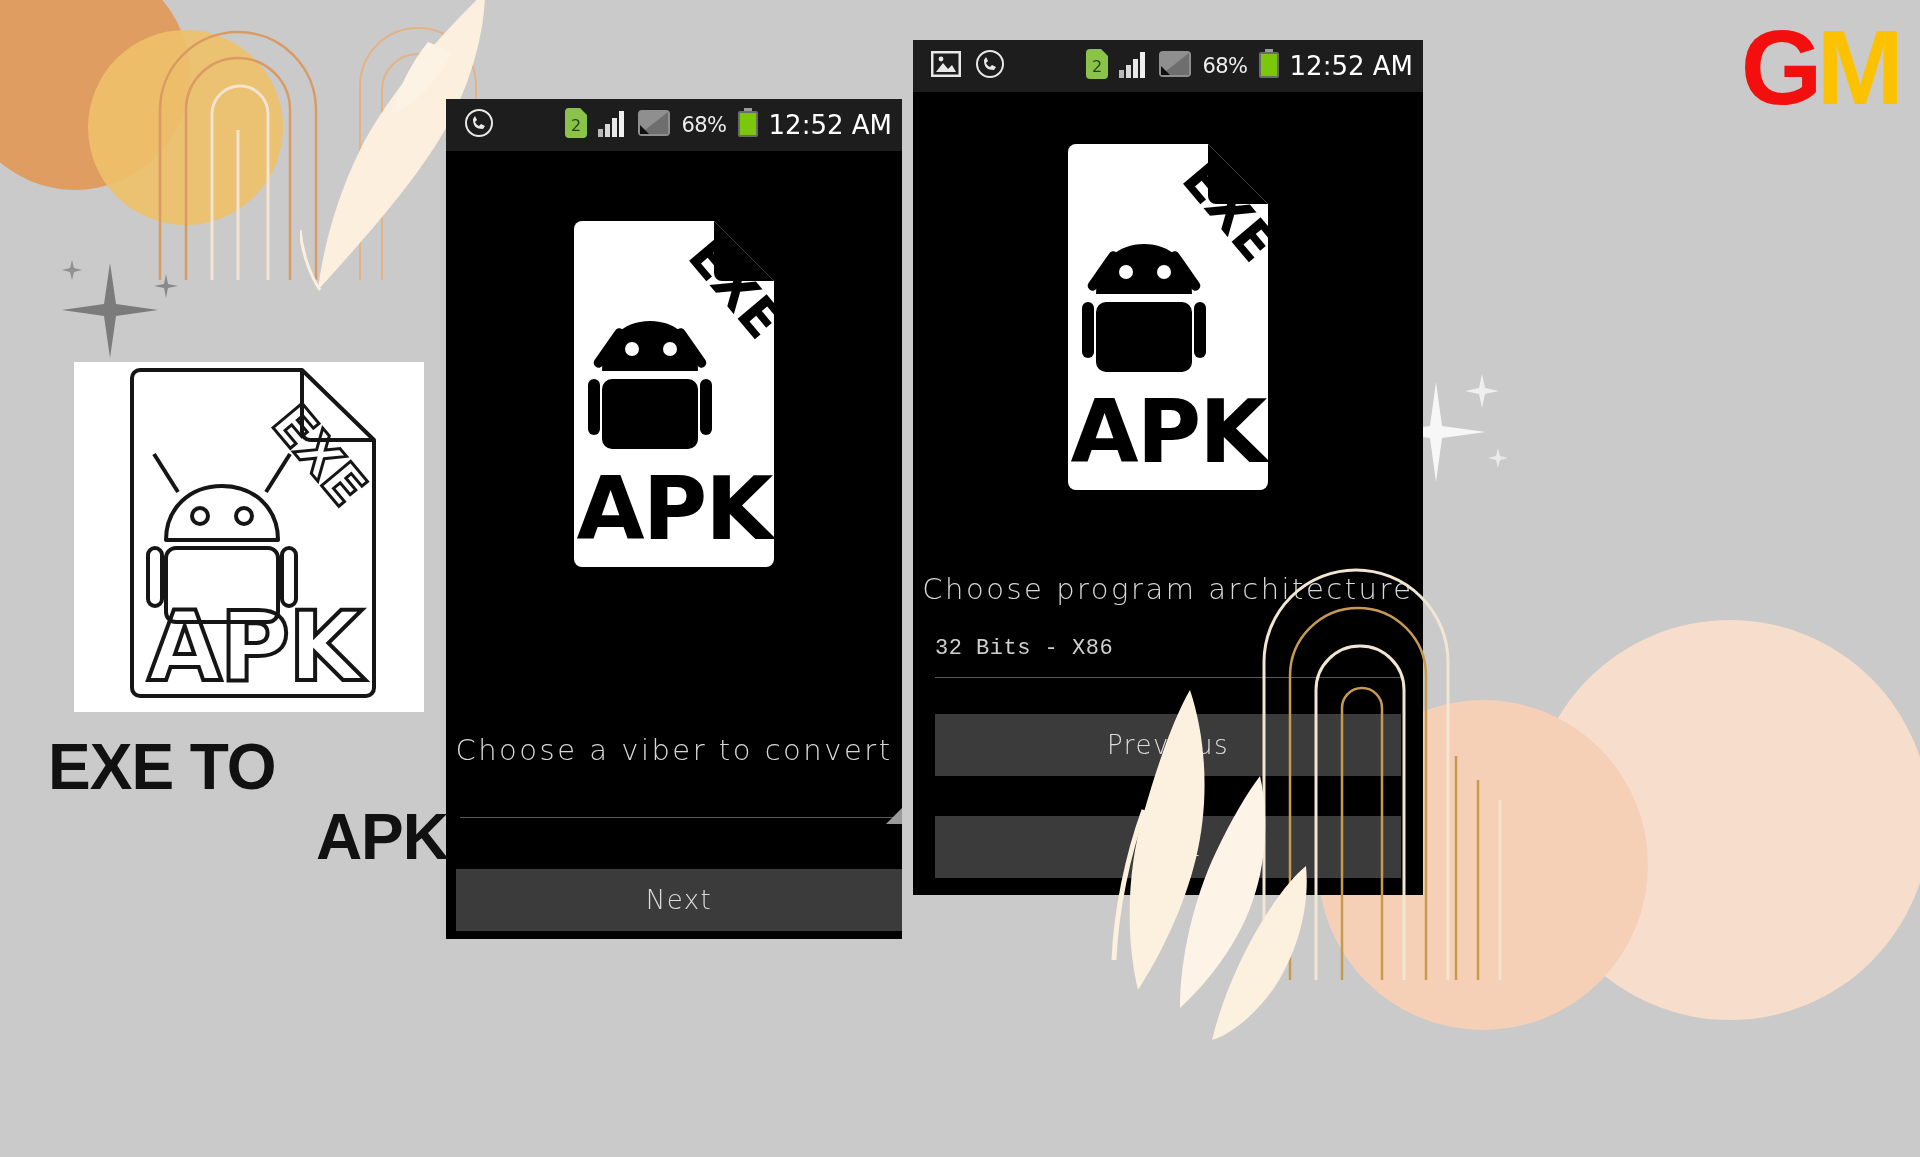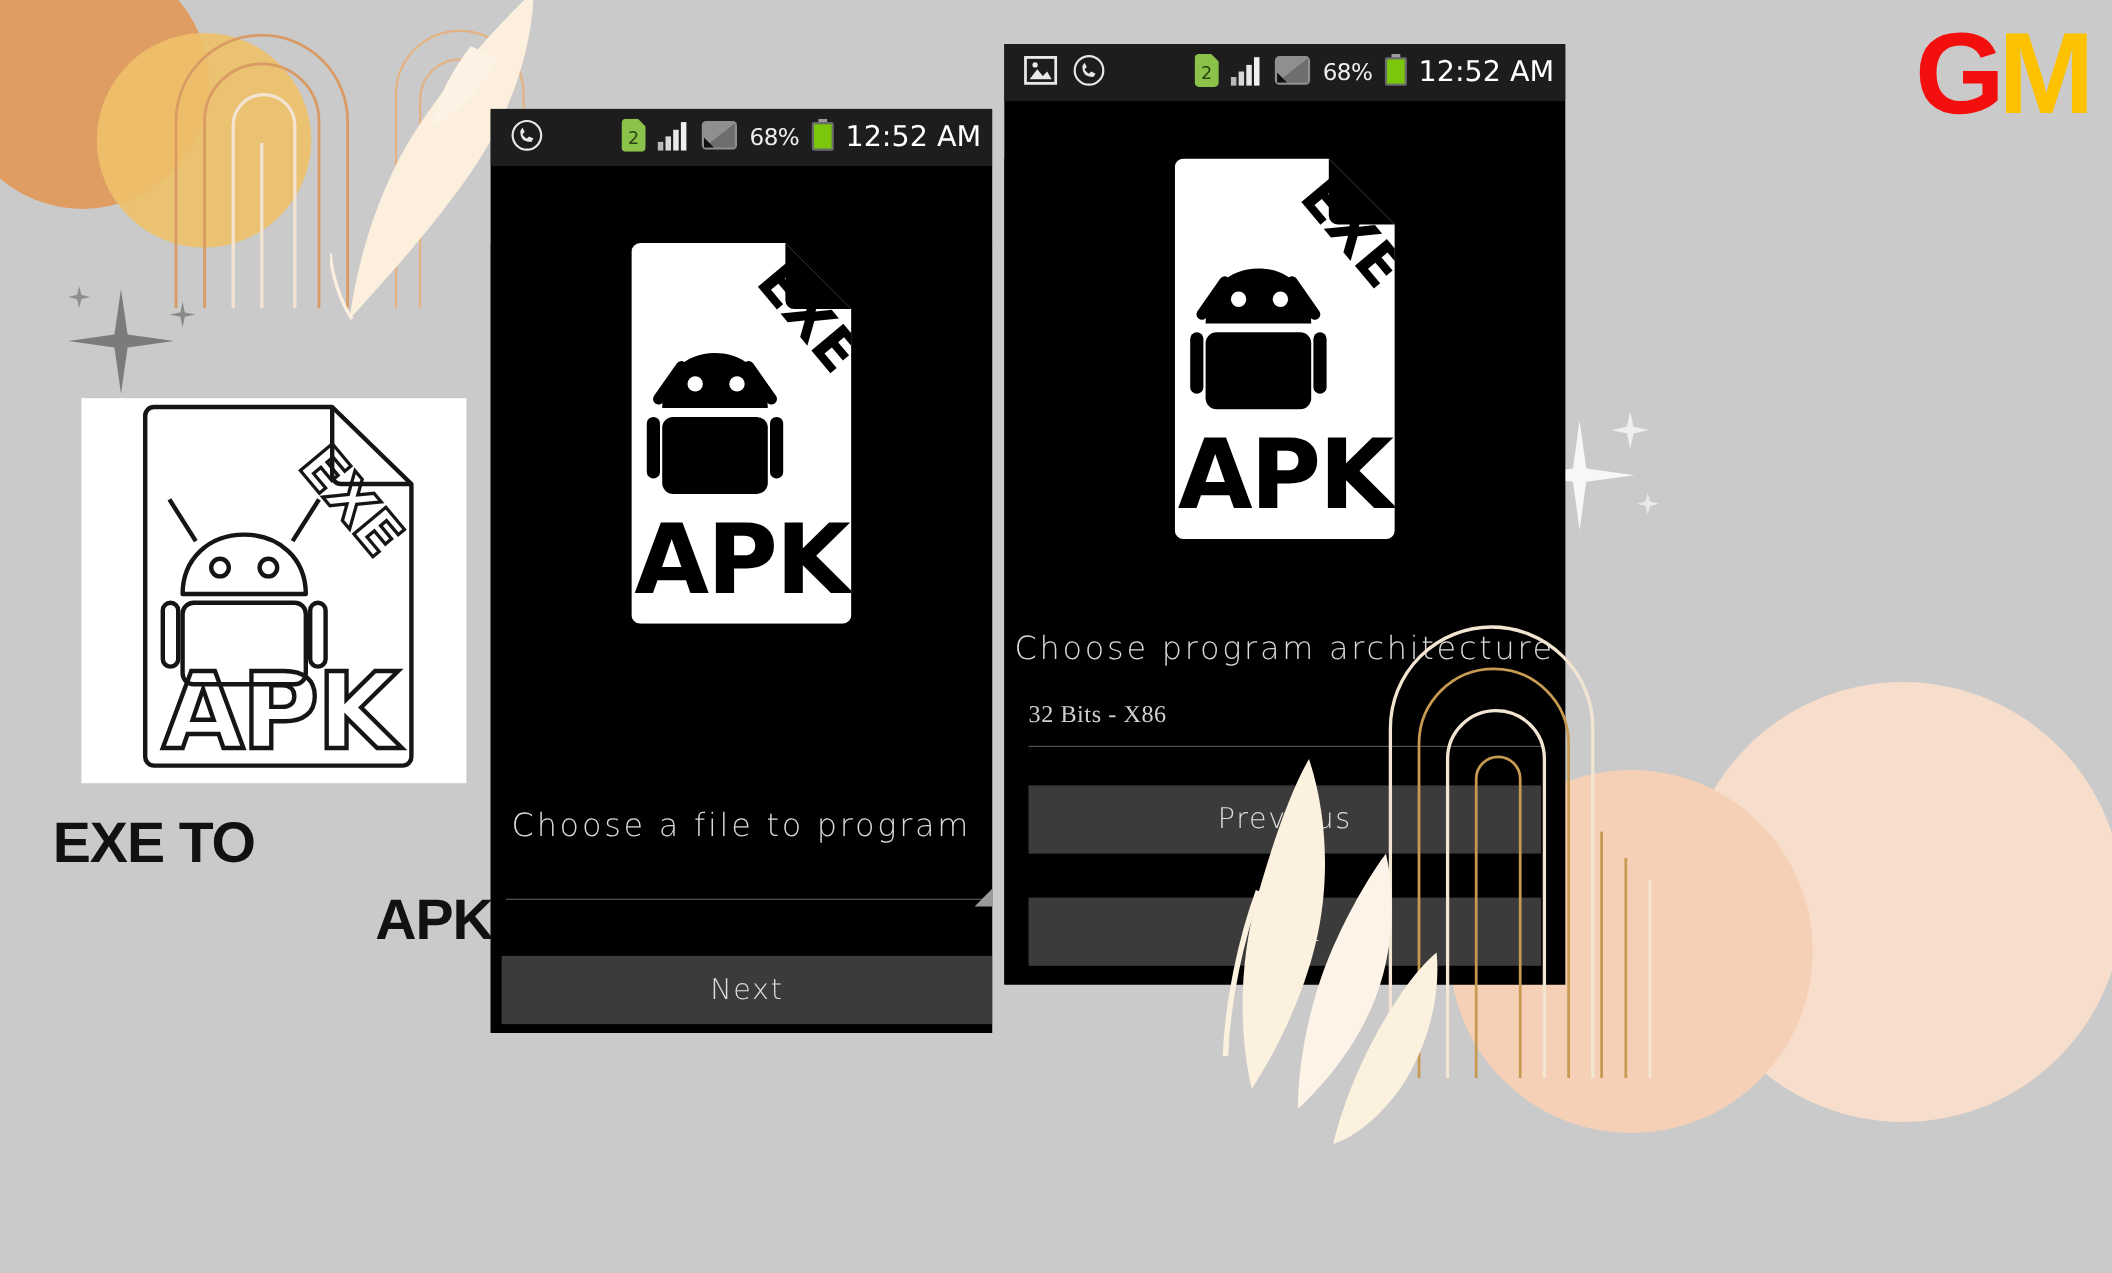--- a/index.html
+++ b/index.html
@@ -54,21 +54,21 @@
     width: 350px; height: 350px;
     background: #ffffff;
   }
   .logo-card svg { display: block; }
 
   .title-block {
     position: absolute; left: 48px; top: 732px;
     width: 400px;
     color: #111111;
     font-weight: bold;
-    font-size: 52px;
+    font-size: 64px;
     line-height: 70px;
     letter-spacing: -1px;
   }
   .title-l1 { display: block; text-align: left; }
   .title-l2 { display: block; text-align: right; }
 
   
   .phone { position: absolute; background: #000000; overflow: hidden; }
   .phone-1 { left: 446px; top: 99px;  width: 456px; height: 840px; }
   .phone-2 { left: 913px; top: 40px;  width: 510px; height: 855px; }
@@ -102,21 +102,21 @@
     color: #d8d8d8;
     font-family: "DejaVu Sans", sans-serif;
     font-weight: 300;
     letter-spacing: 2.5px;
     text-align: center;
     white-space: nowrap;
   }
 
   .field {
     color: #cfcfcf;
-    font-family: Liberation Serif, serif;
+    font-family: Liberation Mono, monospace;
     font-size: 22px;
     letter-spacing: .5px;
   }
   .field-underline { height: 1px; background: #5a5a5a; }
   .field-handle {
     position: absolute; right: 0; bottom: 0;
     width: 0; height: 0;
     border-left: 16px solid transparent;
     border-bottom: 16px solid #9a9a9a;
   }
@@ -273,21 +273,21 @@
             <rect x="112" y="104" width="10" height="46" rx="5" transform="rotate(-35 117 127)"></rect>
           </g>
 
           <g transform="translate(112,36) rotate(50)">
             <text x="0" y="0" font-family="DejaVu Sans, sans-serif" font-weight="bold" font-size="52" fill="#000000">EXE</text>
           </g>
           <text x="100" y="318" font-family="DejaVu Sans, sans-serif" font-weight="bold" font-size="88" fill="#000000" text-anchor="middle" letter-spacing="-2">APK</text>
         </svg>
       </div>
 
-      <div class="screen-label p1-label">Choose a file to program</div>
+      <div class="screen-label p1-label">Choose a viber to convert</div>
 
       <div class="p1-field" style="position:absolute;">
         <div class="field-underline"></div>
         <span class="field-handle" style="bottom:-6px;"></span>
       </div>
 
       <div class="p1-btnwrap">
         <div class="btn" style="width:100%;height:100%;">Next</div>
       </div>
     </div>

